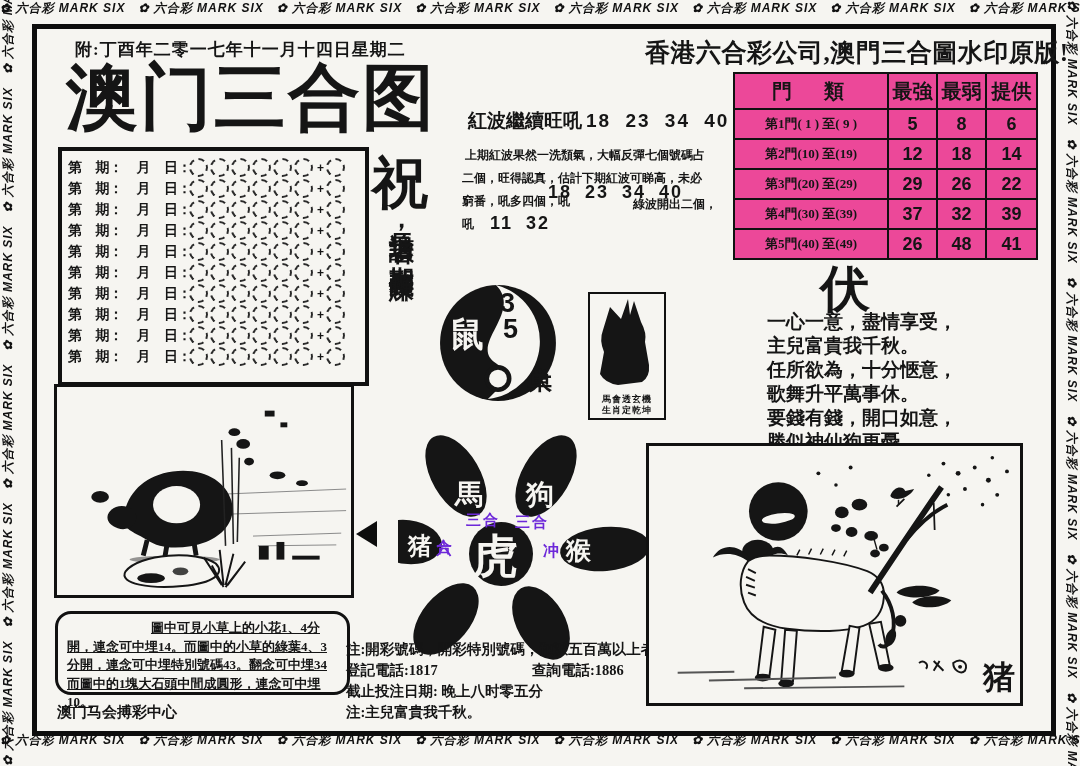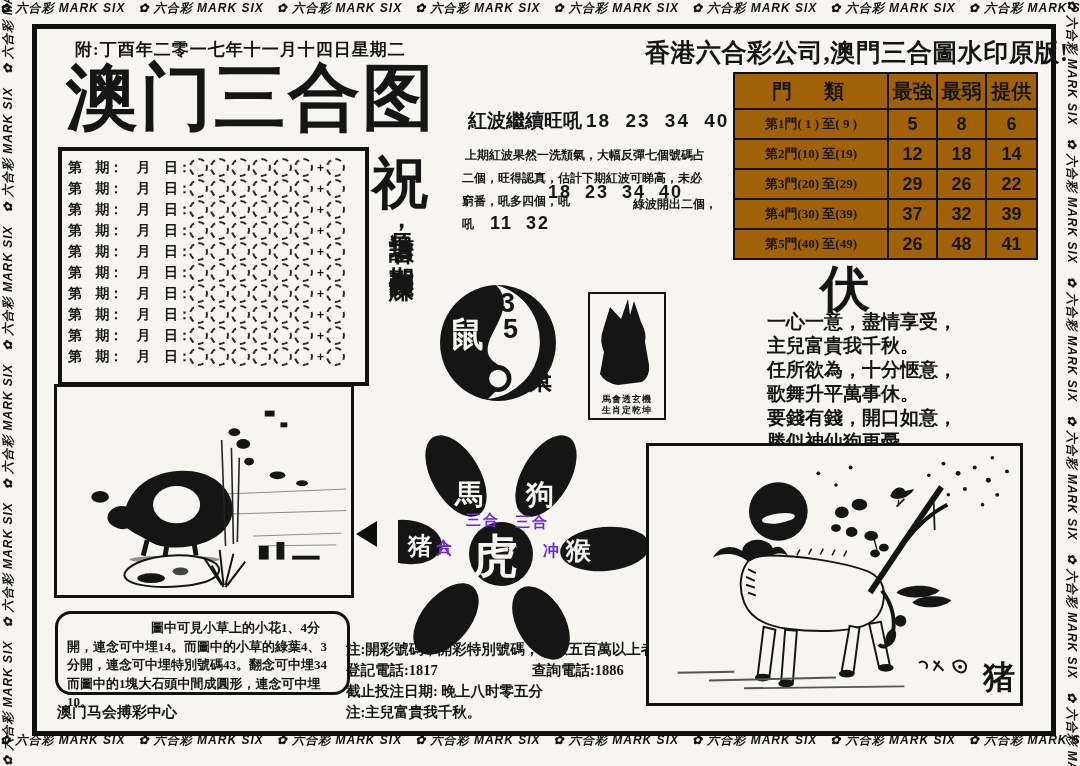--- a/index.html
+++ b/index.html
@@ -19,21 +19,21 @@
   .date-line{left:75px;top:38px;font-size:17px;font-weight:bold;letter-spacing:1px;}
   .main-title{left:66px;top:62px;font-size:72px;font-weight:900;letter-spacing:2px;line-height:1;}
   .slogan{left:645px;top:36px;font-size:25px;font-weight:bold;letter-spacing:0.5px;}
   
   .rw-head{left:468px;top:108px;font-size:19px;font-weight:900;}
   .num{font-family:"Liberation Sans",sans-serif;font-weight:bold;}
   .rw-head-num{left:586px;top:110px;font-size:19px;letter-spacing:2px;word-spacing:7px;}
   .rw-line{font-size:12px;font-weight:bold;letter-spacing:0;}
   .rw-num-big{font-size:18px;letter-spacing:2px;word-spacing:6px;}
   
-  .gtable{left:733px;top:72px;border-collapse:collapse;background:#a16207;}
+  .gtable{left:733px;top:72px;border-collapse:collapse;background:#ec4899;}
   .gtable td,.gtable th{border:2.5px solid #111;text-align:center;padding:0;}
   .gtable th{height:34px;font-size:20px;font-weight:900;}
   .gtable td{height:28px;}
   .gate-cell{font-size:13px;font-weight:bold;text-align:center;}
   .val-cell{font-size:18px;font-family:"Liberation Sans",sans-serif;font-weight:bold;}
   
   .recbox{left:58px;top:147px;width:297px;height:225px;border:4px solid #111;padding:6px 0 0 6px;}
   .rrow{display:flex;align-items:center;height:21px;}
   .rlab{font-size:14px;font-weight:bold;letter-spacing:-0.3px;width:121px;white-space:nowrap;flex:none;}
   .c{width:15px;height:15px;border:2px dashed #2a2a2a;border-radius:50%;margin-right:2px;flex:none;}
@@ -49,21 +49,21 @@
   
   .fu-title{left:820px;top:256px;font-size:50px;font-weight:900;}
   .fu-poem{left:767px;top:310px;font-size:19px;font-weight:bold;line-height:24px;}
   
   .fl-white{position:absolute;color:#f6f5f1;font-weight:900;}
   .fl-black{position:absolute;color:#6d28d9;font-weight:900;}
   
   .lpic{left:54px;top:384px;width:294px;height:208px;border:3.5px solid #111;background:#f6f5f1;}
   .tri-left{left:356px;top:521px;width:0;height:0;border-top:13px solid transparent;border-bottom:13px solid transparent;border-right:21px solid #0d0d0d;}
   .hintbox{left:55px;top:611px;width:271px;height:68px;border:3px solid #111;border-radius:16px;padding:5px 9px;
-           font-size:13px;font-weight:bold;line-height:18.5px;text-indent:84px;}
+           font-size:13px;font-weight:bold;line-height:18.5px;text-indent:84px;text-decoration:underline;}
   .center-name{left:57px;top:703px;font-size:15px;font-weight:900;}
   .fnote{font-size:14.5px;font-weight:bold;}
   .rpic{left:646px;top:443px;width:371px;height:257px;border:3px solid #111;background:#f6f5f1;}
   .rpic-animal{left:983px;top:656px;font-size:32px;font-weight:900;}
 </style>
 </head>
 <body>
 
 <div id="canvas">
 

